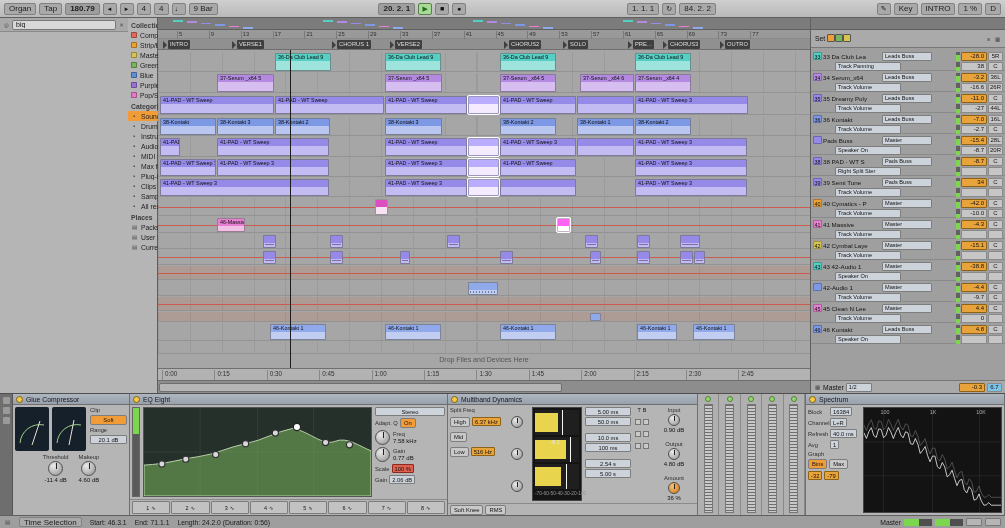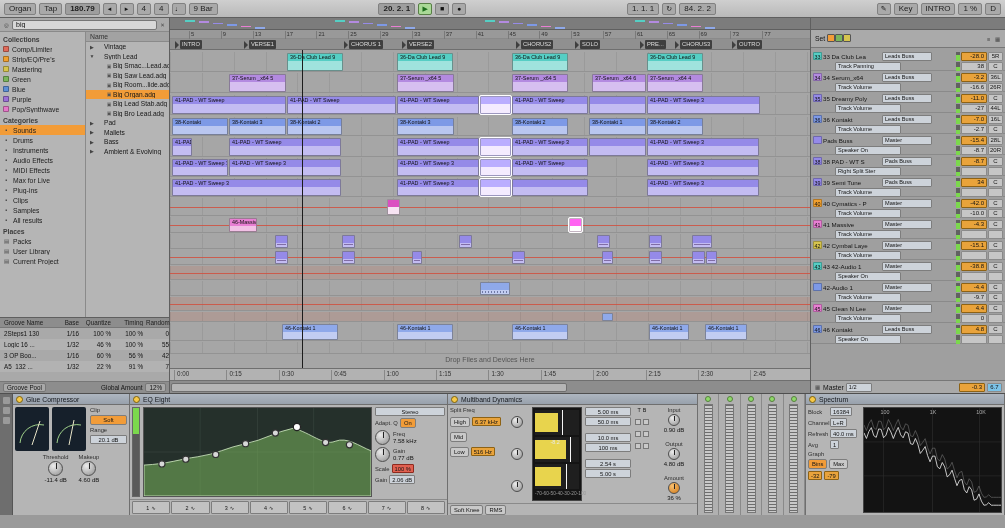--- a/index.html
+++ b/index.html
@@ -9,21 +9,21 @@
 
 #topbar{height:18px;flex:none;background:linear-gradient(#cfcfcf,#b9b9b9);border-bottom:1px solid #5f5f5f;display:flex;align-items:center;gap:3px;padding:0 4px}
 .tb{height:12px;line-height:10px;padding:0 4px;background:#a9a9a9;border:1px solid #818181;border-radius:2px;font-size:8px;color:#1d1d1d;white-space:nowrap}
 .tb.num{background:#9e9e9e;font-weight:bold}
 .tbtn{min-width:14px;height:12px;border:1px solid #818181;border-radius:2px;background:#a9a9a9;display:flex;align-items:center;justify-content:center;font-size:7px;padding:0 2px}
 .tbtn.play{color:#1d6e1d;background:#a9d996;border-color:#587f46}
 .sp{flex:1}
 
 #main{flex:none;height:375px;display:flex;min-height:0}
 
-#browser{width:170px;flex:none;background:#b5b5b5;border-right:1px solid #5f5f5f;display:flex;flex-direction:column}
+#browser{width:158px;flex:none;background:#b5b5b5;border-right:1px solid #5f5f5f;display:flex;}
 #searchrow{height:14px;flex:none;display:flex;align-items:center;gap:2px;padding:1px 3px;background:#a9a9a9;border-bottom:1px solid #8a8a8a;font-size:7px}
 #searchbox{flex:1;height:10px;background:#d8d8d8;border:1px solid #777;border-radius:2px;font-size:7px;padding:0 8px 0 3px;font-family:inherit;color:#111;min-width:0}
 #browserbody{flex:1;display:flex;min-height:0}
 #bnav{width:86px;flex:none;border-right:1px solid #8a8a8a;padding-top:1px;overflow:hidden}
 .bsec{font-size:6.8px;color:#3c3c3c;padding:3px 3px 1px;font-weight:bold}
 .nitem{display:flex;align-items:center;gap:3px;height:10px;padding:0 3px;font-size:6.8px;color:#1d1d1d;white-space:nowrap;overflow:hidden}
 .nitem.sel{background:#f29c38}
 .sw{width:6px;height:6px;border-radius:1px;flex:none;border:1px solid rgba(0,0,0,.3)}
 .gl{width:7px;text-align:center;color:#4a4a4a;flex:none;font-size:5.5px}
 .nlbl{overflow:hidden;white-space:nowrap}
@@ -1334,13 +1334,31 @@
             <line x1="0" y1="30" x2="140" y2="30" stroke="#2e2e2e" stroke-width="0.6"></line>
             <line x1="0" y1="60" x2="140" y2="60" stroke="#2e2e2e" stroke-width="0.6"></line>
           <polyline points="0,15 2.5,19.95832405226234 5,13.722294489865845 7.5,10.370926588361336 10,17.470566755693042 12.5,18.99243556311745 15,11.500626562032288 17.5,11.909314438814832 20,19.29580907428248 22.5,16.98370286565307 25,10.193012540602215 27.5,14.255004870929007 30,19.998964500713345 32.5,14.45681702287962 35,10.141007771280684 37.5,16.795291770110843 40,19.39636530825362 42.5,13.97181330012851 45,15.15819616084202 47.5,24.566639447831104 50,25.245413430600117 52.5,19.951666640832375 55,24.92664199249871 57.5,33.228001493953165 60,30.40346628674932 62.5,27.119567484402026 65,35.07993633094108 67.5,40.60214481473503 70,35.50837272754117 72.5,35.588382299332544 75,44.95114587921687 77.5,46.748064308431005 80,41.211863714264865 82.5,45.13117229512157 85,53.9470193034335 87.5,52.04557310175446 90,48.00931692033649 92.5,55.24047097342249 95,61.702947458877674 97.5,57.09609345478427 100,56.11036159655354 102.5,65.2608369245394 105,68.17820112869711 107.5,62.56556224791311 110,65.38412235859441 112.5,74.56005841349685 115,73.66656969977456 117.5,69.01048492615176 120,75.39340449430605 122.5,79 125,78.71962190025707 127.5,76.7325734836243 130,79 132.5,79 135,79 137.5,79 140,79 " fill="none" stroke="#6f6f6f" stroke-width="0.6"></polyline>
               <polyline points="0,22 2.5,26.95832405226234 5,20.722294489865845 7.5,17.370926588361336 10,24.470566755693042 12.5,25.99243556311745 15,18.500626562032288 17.5,18.90931443881483 20,26.29580907428248 22.5,23.98370286565307 25,17.193012540602215 27.5,21.255004870929007 30,26.998964500713345 32.5,21.45681702287962 35,17.141007771280684 37.5,23.795291770110843 40,26.39636530825362 42.5,20.97181330012851 45,22.15819616084202 47.5,31.566639447831104 50,32.24541343060012 52.5,26.951666640832375 55,31.92664199249871 57.5,40.228001493953165 60,37.40346628674932 62.5,34.119567484402026 65,42.07993633094108 67.5,47.60214481473503 70,42.50837272754117 72.5,42.588382299332544 75,51.95114587921687 77.5,53.748064308431005 80,48.211863714264865 82.5,52.13117229512157 85,60.9470193034335 87.5,59.04557310175446 90,55.00931692033649 92.5,62.24047097342249 95,68.70294745887767 97.5,64.09609345478427 100,63.11036159655354 102.5,72.2608369245394 105,75.17820112869711 107.5,69.5655622479131 110,72.38412235859441 112.5,81.56005841349685 115,80.66656969977456 117.5,76.01048492615176 120,82.39340449430605 122.5,86 125,85.71962190025707 127.5,83.7325734836243 130,86 132.5,86 135,86 137.5,86 140,86 " fill="none" stroke="#e8e8e8" stroke-width="0.8"></polyline>
             </svg>
         </div>
       </div>
     </div>
   </div>
 
+  <div id="status">
+    <span class="gl">▤</span>
+    <div class="tb" style="height:10px">Time Selection</div>
+    <span>Start: 46.3.1</span>
+    <span>End: 71.1.1</span>
+    <span>Length: 24.2.0 (Duration: 0:56)</span>
+    <div class="right">
+      <span>Master</span>
+      <div class="smeter">
+          <i></i>
+        </div>
+      <div class="smeter">
+          <i></i>
+        </div>
+      <div class="sbox"></div>
+      <div class="sbox"></div>
+    </div>
+  </div>
 </div>
 
 </body></html>

